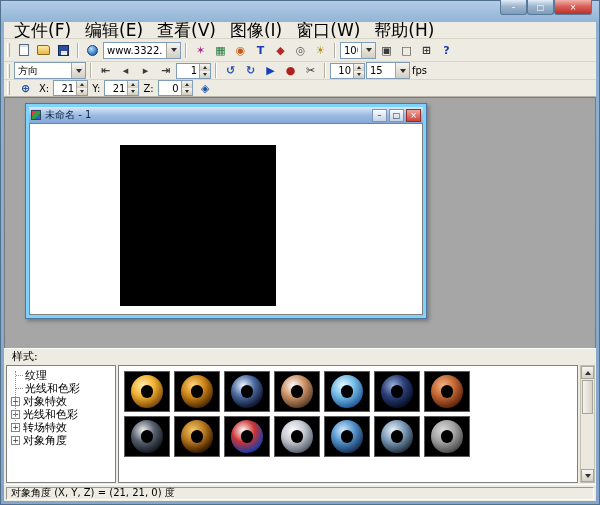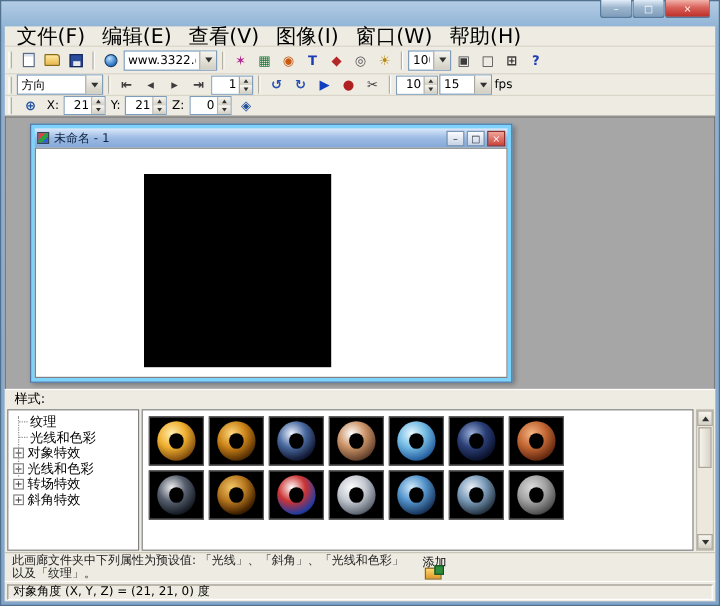--- a/index.html
+++ b/index.html
@@ -282,21 +282,21 @@
           <div class="tree-row">
             <span class="plusbox">+</span>
             <span>光线和色彩</span>
           </div>
           <div class="tree-row">
             <span class="plusbox">+</span>
             <span>转场特效</span>
           </div>
           <div class="tree-row">
             <span class="plusbox">+</span>
-            <span>斜角特效</span>
+            <span>对象角度</span>
           </div>
         </div>
       <div class="gallery">
         <div class="thumb-grid">
             <div class="thumb">
               <div class="torus" style="background: radial-gradient(circle at 38% 32%, rgb(255, 238, 176) 0%, rgb(240, 176, 48) 38%, rgb(138, 84, 16) 72%, rgb(0, 0, 0) 98%);">
                 <div class="hole"></div>
               </div>
             </div>
             <div class="thumb">
@@ -372,24 +372,19 @@
           </div>
         <div class="vtrack">
             <div class="vthumb"></div>
           </div>
         <div class="varrow">
             <span class="tri-dn"></span>
           </div>
       </div>
     </div>
 
-    <div class="infobar">
-      <div class="info-text">此画廊文件夹中下列属性为预设值: 「光线」、「斜角」、「光线和色彩」以及「纹理」。</div>
-      <div class="add-label">添加</div>
-      <div class="add-icon"></div>
-    </div>
 
     <div class="statusbar">
       <div class="status-field">对象角度 (X, Y, Z) = (21, 21, 0) 度</div>
     </div>
 
   </div>
 </div>
 
 </body></html>

